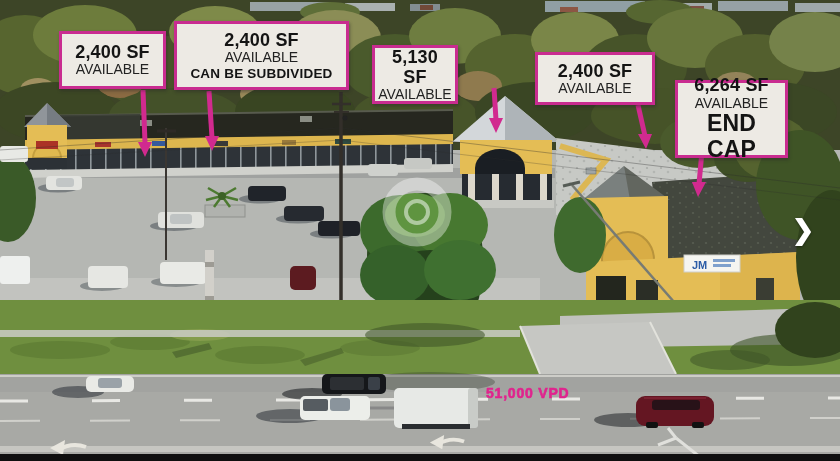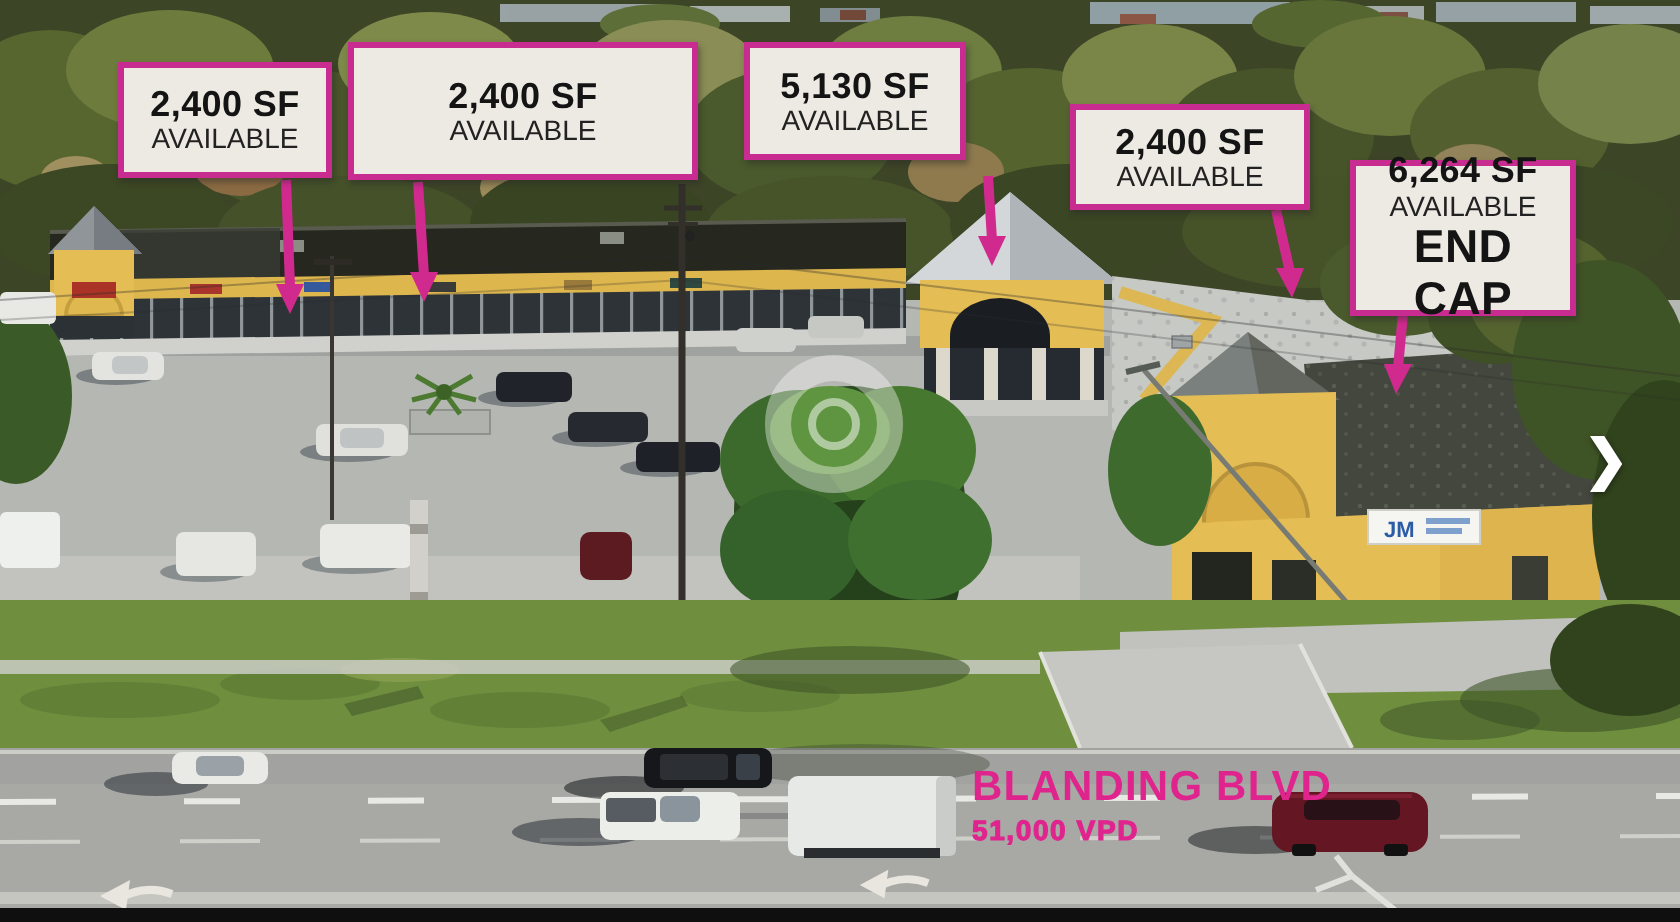--- a/index.html
+++ b/index.html
@@ -365,38 +365,38 @@
   </svg>
 
   <div class="callout" style="left:59px;top:31px;width:107px;height:58px">
     <div class="co-size">2,400 SF</div>
     <div class="co-avail">AVAILABLE</div>
   </div>
 
   <div class="callout" style="left:174px;top:21px;width:175px;height:69px">
     <div class="co-size">2,400 SF</div>
     <div class="co-avail">AVAILABLE</div>
-  </div>
-
-  <div class="callout" style="left:372px;top:21px;width:111px;height:59px">
+    <div class="co-note">CAN BE SUBDIVIDED</div>
+  </div>
+
+  <div class="callout" style="left:372px;top:45px;width:86px;height:59px">
     <div class="co-size">5,130 SF</div>
     <div class="co-avail">AVAILABLE</div>
   </div>
 
   <div class="callout" style="left:535px;top:52px;width:120px;height:53px">
     <div class="co-size">2,400 SF</div>
     <div class="co-avail">AVAILABLE</div>
   </div>
 
   <div class="callout" style="left:675px;top:80px;width:113px;height:78px">
     <div class="co-size">6,264 SF</div>
     <div class="co-avail">AVAILABLE</div>
     <div class="co-note big">END CAP</div>
   </div>
 
   <div class="road-label">
-    <div class="street">BLANDING BLVD</div>
     <div class="traffic">51,000 VPD</div>
   </div>
 
   <div class="next-arrow">❯</div>
 
 </div>
 
 </body></html>

